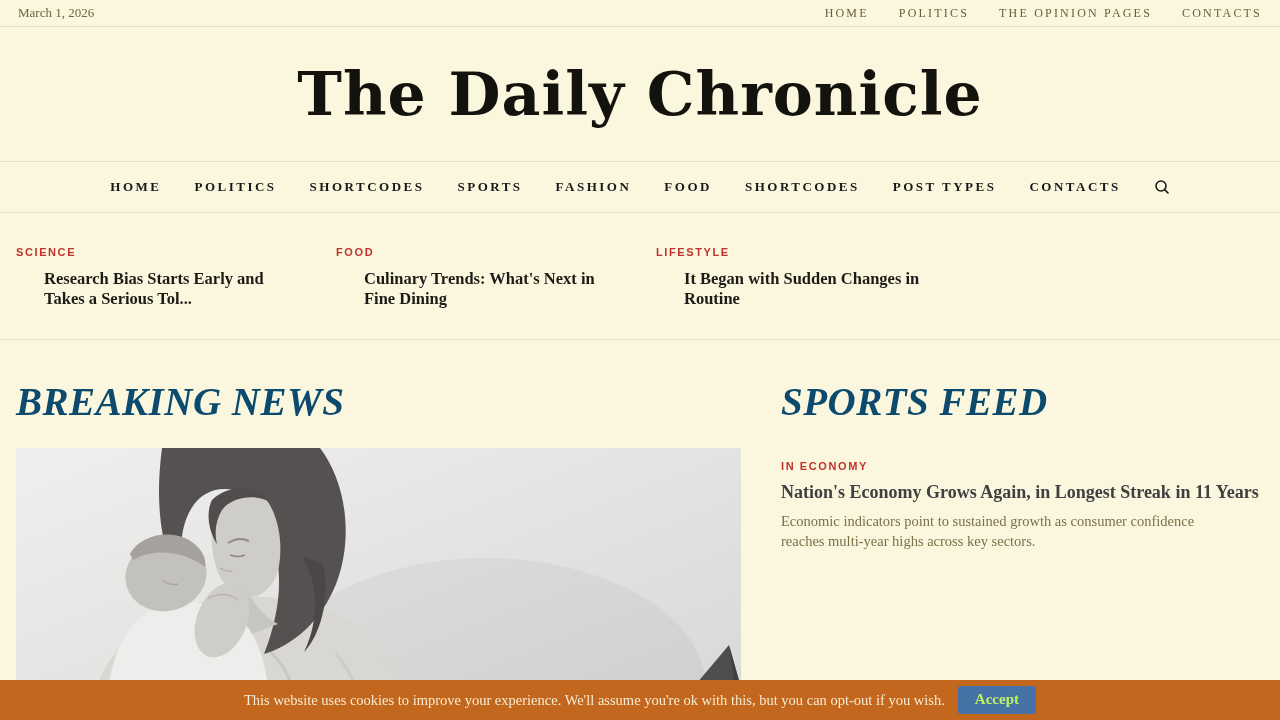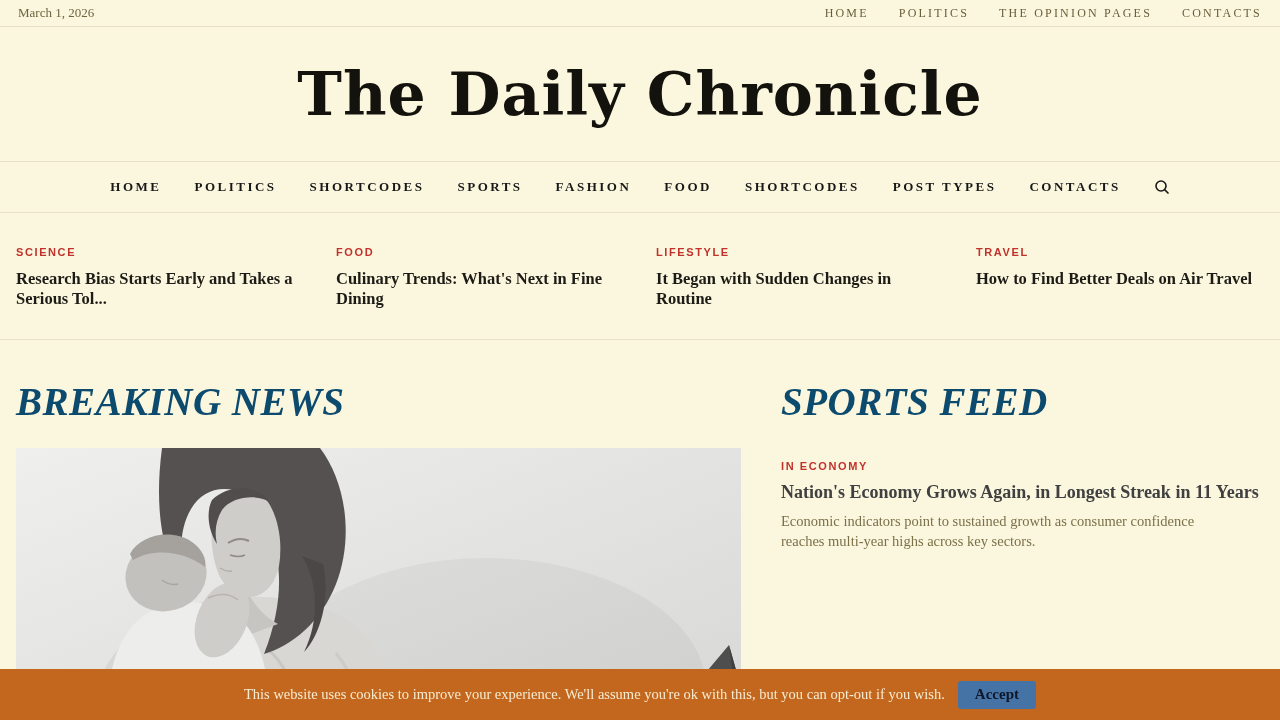--- a/index.html
+++ b/index.html
@@ -45,21 +45,21 @@
     display: grid; grid-template-columns: repeat(4, 1fr); gap: 32px;
     padding: 29px 16px 30px; border-bottom: 1px solid #E6E1C8;
   }
   .cat {
     font-family: "Liberation Sans", sans-serif;
     font-size: 11px; font-weight: bold; letter-spacing: 1.6px; color: #C0322B;
     display: inline-block;
   }
   .featured .title {
     display: block; margin-top: 9px;
-    font-size: 16.5px; font-weight: bold; line-height: 1.22; color: #1D1B15;
+    font-size: 16.5px; font-weight: bold; line-height: 1.22; color: #1D1B15; margin-left: 28px;
   }
 
   
   .content { display: flex; gap: 40px; padding: 41px 16px 0; }
   .col-left { width: 725px; flex: none; }
   .col-right { flex: 1; }
   .section-heading {
     font-size: 39px; font-weight: bold; letter-spacing: 0.5px; color: #0c4a6e;
     line-height: 1.1;
     font-style: italic;
@@ -73,26 +73,26 @@
     display: block; margin-top: 8px;
     font-size: 18px; font-weight: bold; color: #404040; line-height: 1.2;
   }
   .feed-excerpt {
     margin-top: 7px; font-size: 14.5px; line-height: 1.42; color: #7C7049;
     max-width: 460px;
   }
 
   
   .cookiebar {
-    position: fixed; left: 0; right: 0; bottom: 0; height: 51px; z-index: 20;
+    position: fixed; left: 0; right: 0; bottom: 0; height: 40px; z-index: 20;
     background: #C2671D; display: flex; align-items: center; justify-content: center; gap: 13px;
   }
   .cookie-msg { font-size: 14.5px; color: #F6ECD2; }
   .accept-btn {
-    border: none; cursor: pointer; background: #4573A5; color: #0f172a;
+    border: none; cursor: pointer; background: #4573A5; color: #bef264;
     font-family: "Liberation Serif", serif; font-weight: bold; font-size: 15px;
     padding: 5px 17px 6px; border-radius: 3px;
   }
 </style>
 </head>
 <body>
 
 <header class="topbar">
   <span class="date">March 1, 2026</span>
   <nav class="topnav">
@@ -131,24 +131,20 @@
     <a class="title">Research Bias Starts Early and Takes a Serious Tol...</a>
   </article>
   <article>
     <a class="cat">FOOD</a>
     <a class="title">Culinary Trends: What's Next in Fine Dining</a>
   </article>
   <article>
     <a class="cat">LIFESTYLE</a>
     <a class="title">It Began with Sudden Changes in Routine</a>
   </article>
-  <article>
-    <a class="cat">TRAVEL</a>
-    <a class="title">How to Find Better Deals on Air Travel</a>
-  </article>
 </section>
 
 <main class="content">
 
   <section class="col-left">
     <h2 class="section-heading">BREAKING NEWS</h2>
     <a class="photo-wrap" aria-label="breaking news article photo">
       <svg viewBox="0 0 725 286" width="725" height="286">
         <defs>
           <linearGradient id="wall" x1="0" y1="0" x2="1" y2="1">

